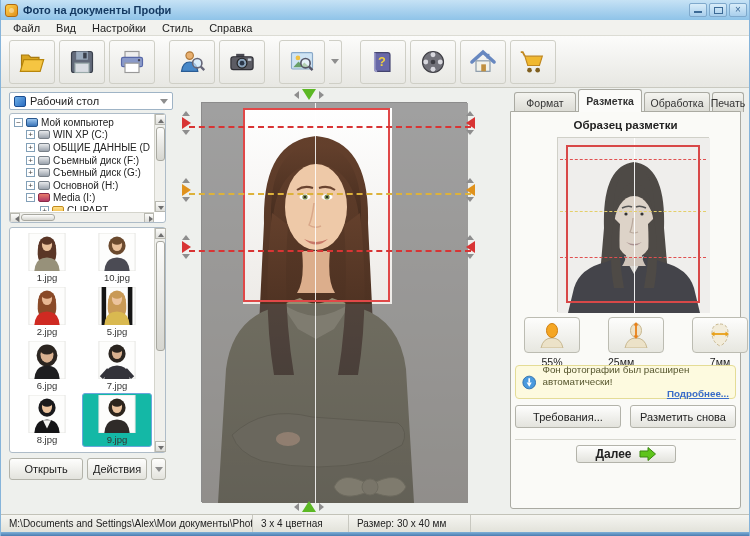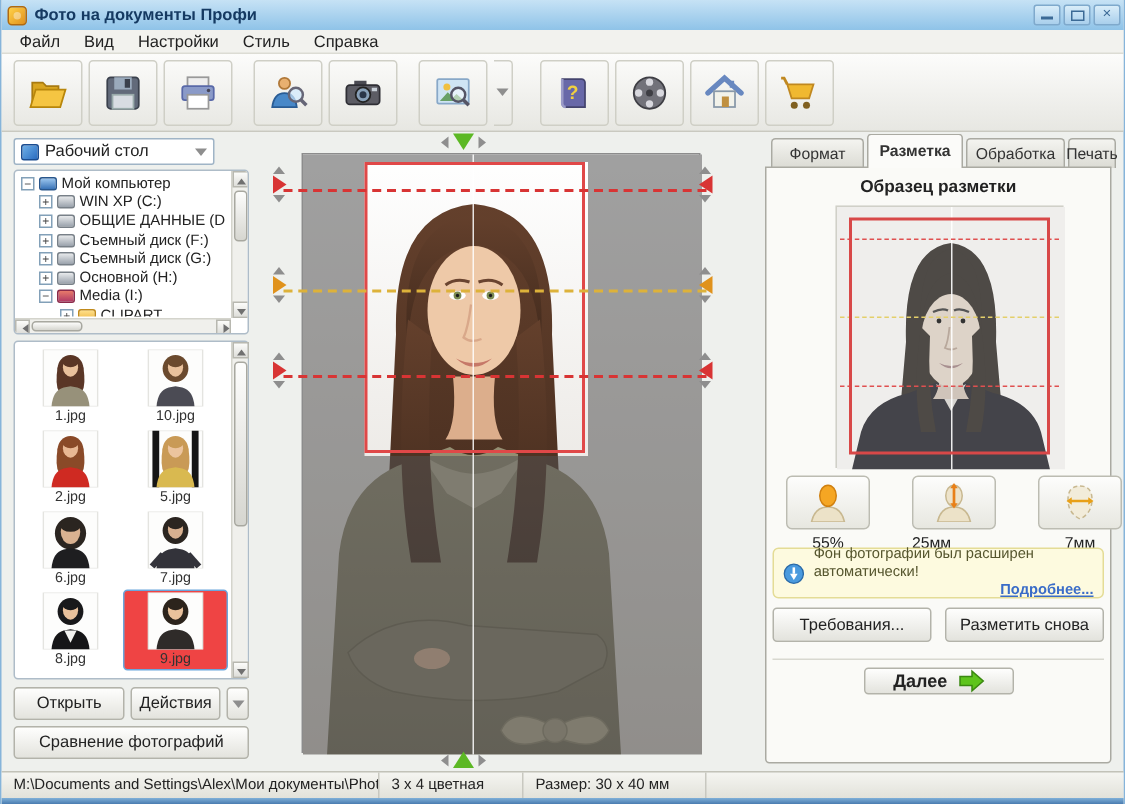--- a/index.html
+++ b/index.html
@@ -28,21 +28,21 @@
     display:flex;align-items:center;padding-left:8px;gap:4px;}
   .tgroup{display:flex;gap:4px;margin-right:10px;}
   .tbtn{width:46px;height:44px;border:1px solid #cfcfc6;border-radius:3px;
     background:linear-gradient(#fdfdfc,#ececе8);display:flex;align-items:center;justify-content:center;}
   .tbtn svg{width:28px;height:28px;}
   .tcaret{width:13px;height:44px;display:flex;align-items:center;justify-content:center;border:1px solid #cfcfc6;border-left:none;border-radius:0 3px 3px 0;background:linear-gradient(#fdfdfc,#ececе8);}
   
   .btn{background:linear-gradient(#fefefd,#e3e3dd);border:1px solid #b3b3aa;border-radius:3px;
     font-size:11px;color:#222;display:flex;align-items:center;justify-content:center;}
   
-  .combo{position:absolute;left:8px;top:92px;width:134px;height:18px;background:#fff;
+  .combo{position:absolute;left:8px;top:92px;width:164px;height:18px;background:#fff;
     border:1px solid #9fb4c6;border-radius:2px;display:flex;align-items:center;padding:0 4px;gap:4px;}
   .combo .dicon{width:12px;height:11px;border-radius:2px;background:linear-gradient(135deg,#6fb0e8,#2a6cc0);border:1px solid #1a4c90;}
   .combo .ctext{font-size:11px;color:#222;flex:1;}
   .treebox{position:absolute;left:8px;top:113px;width:157px;height:110px;background:#fff;
     border:1px solid #aebcc8;border-radius:3px;overflow:hidden;}
   .treerows{position:absolute;left:1px;top:2px;right:12px;bottom:11px;overflow:hidden;}
   .trow{display:flex;align-items:center;height:12.6px;gap:3px;white-space:nowrap;}
   .lvl0{padding-left:3px;} .lvl1{padding-left:15px;} .lvl2{padding-left:29px;}
   .exp{width:9px;height:9px;border:1px solid #82a0b8;background:#fff;font-size:8px;line-height:7px;text-align:center;color:#444;flex:none;}
   .ticon{width:12px;height:9px;border-radius:2px;flex:none;}
@@ -62,21 +62,21 @@
   .sarr i{display:block;margin:3px auto;width:0;height:0;}
   .au{border:3px solid transparent;border-bottom:4px solid #707070;margin-top:1px!important;}
   .ad{border:3px solid transparent;border-top:4px solid #707070;margin-top:4px!important;}
   .al{border:3px solid transparent;border-right:4px solid #707070;margin:2px 0 0 1px!important;}
   .ar{border:3px solid transparent;border-left:4px solid #707070;margin:2px 0 0 4px!important;}
   .thumbbox{position:absolute;left:8px;top:227px;width:157px;height:226px;background:#fff;
     border:1px solid #aebcc8;border-radius:3px;}
   .thumbgrid{position:absolute;left:2px;top:3px;right:13px;bottom:2px;display:grid;
     grid-template-columns:1fr 1fr;grid-auto-rows:54px;}
   .thumbcell{display:flex;flex-direction:column;align-items:center;justify-content:flex-end;border:1px solid transparent;border-radius:3px;padding:1px;}
-  .thumbcell.sel{border-color:#6aa6dc;background:#ef4444;}
+  .thumbcell.sel{border-color:#6aa6dc;background:#14b8a6;}
   .thumblabel{font-size:9.5px;color:#333;margin-top:1px;}
   .lbtnrow{position:absolute;left:8px;top:458px;width:157px;height:22px;display:flex;gap:4px;}
   .comparebtn{position:absolute;left:8px;top:484px;width:157px;height:22px;}
   
   .canvas{position:absolute;left:200px;top:102px;width:266px;height:400px;border:1px solid #8c8c8c;background:#fff;}
   .canvas svg{position:absolute;left:0;top:0;}
   .dim{position:absolute;background:rgba(82,82,82,.55);}
   .cropr{position:absolute;border:2px solid #e04848;}
   .cline{position:absolute;width:1px;background:rgba(255,255,255,.85);}
   .gline{position:absolute;height:0;border-top:2px dashed #d83434;}
@@ -421,21 +421,20 @@
     </div>
   </div>
 
   <div class="lbtnrow">
     <div class="btn" style="flex:1.25;">Открыть</div>
     <div class="btn" style="flex:1;">Действия</div>
     <div class="btn" style="width:15px;flex:none;">
         <i class="md"></i>
       </div>
   </div>
-  <div class="btn comparebtn">Сравнение фотографий</div>
 
   <div class="canvas">
     <svg width="266" height="400" viewBox="0 0 266 400">
       <defs>
         <linearGradient id="bgG" x1="0" y1="0" x2="0" y2="1">
             <stop offset="0" stop-color="#ffffff"></stop>
             <stop offset="1" stop-color="#dcd7d0"></stop>
           </linearGradient>
         <linearGradient id="hairG" x1="0" y1="0" x2="0" y2="1">
             <stop offset="0" stop-color="#64402c"></stop>

